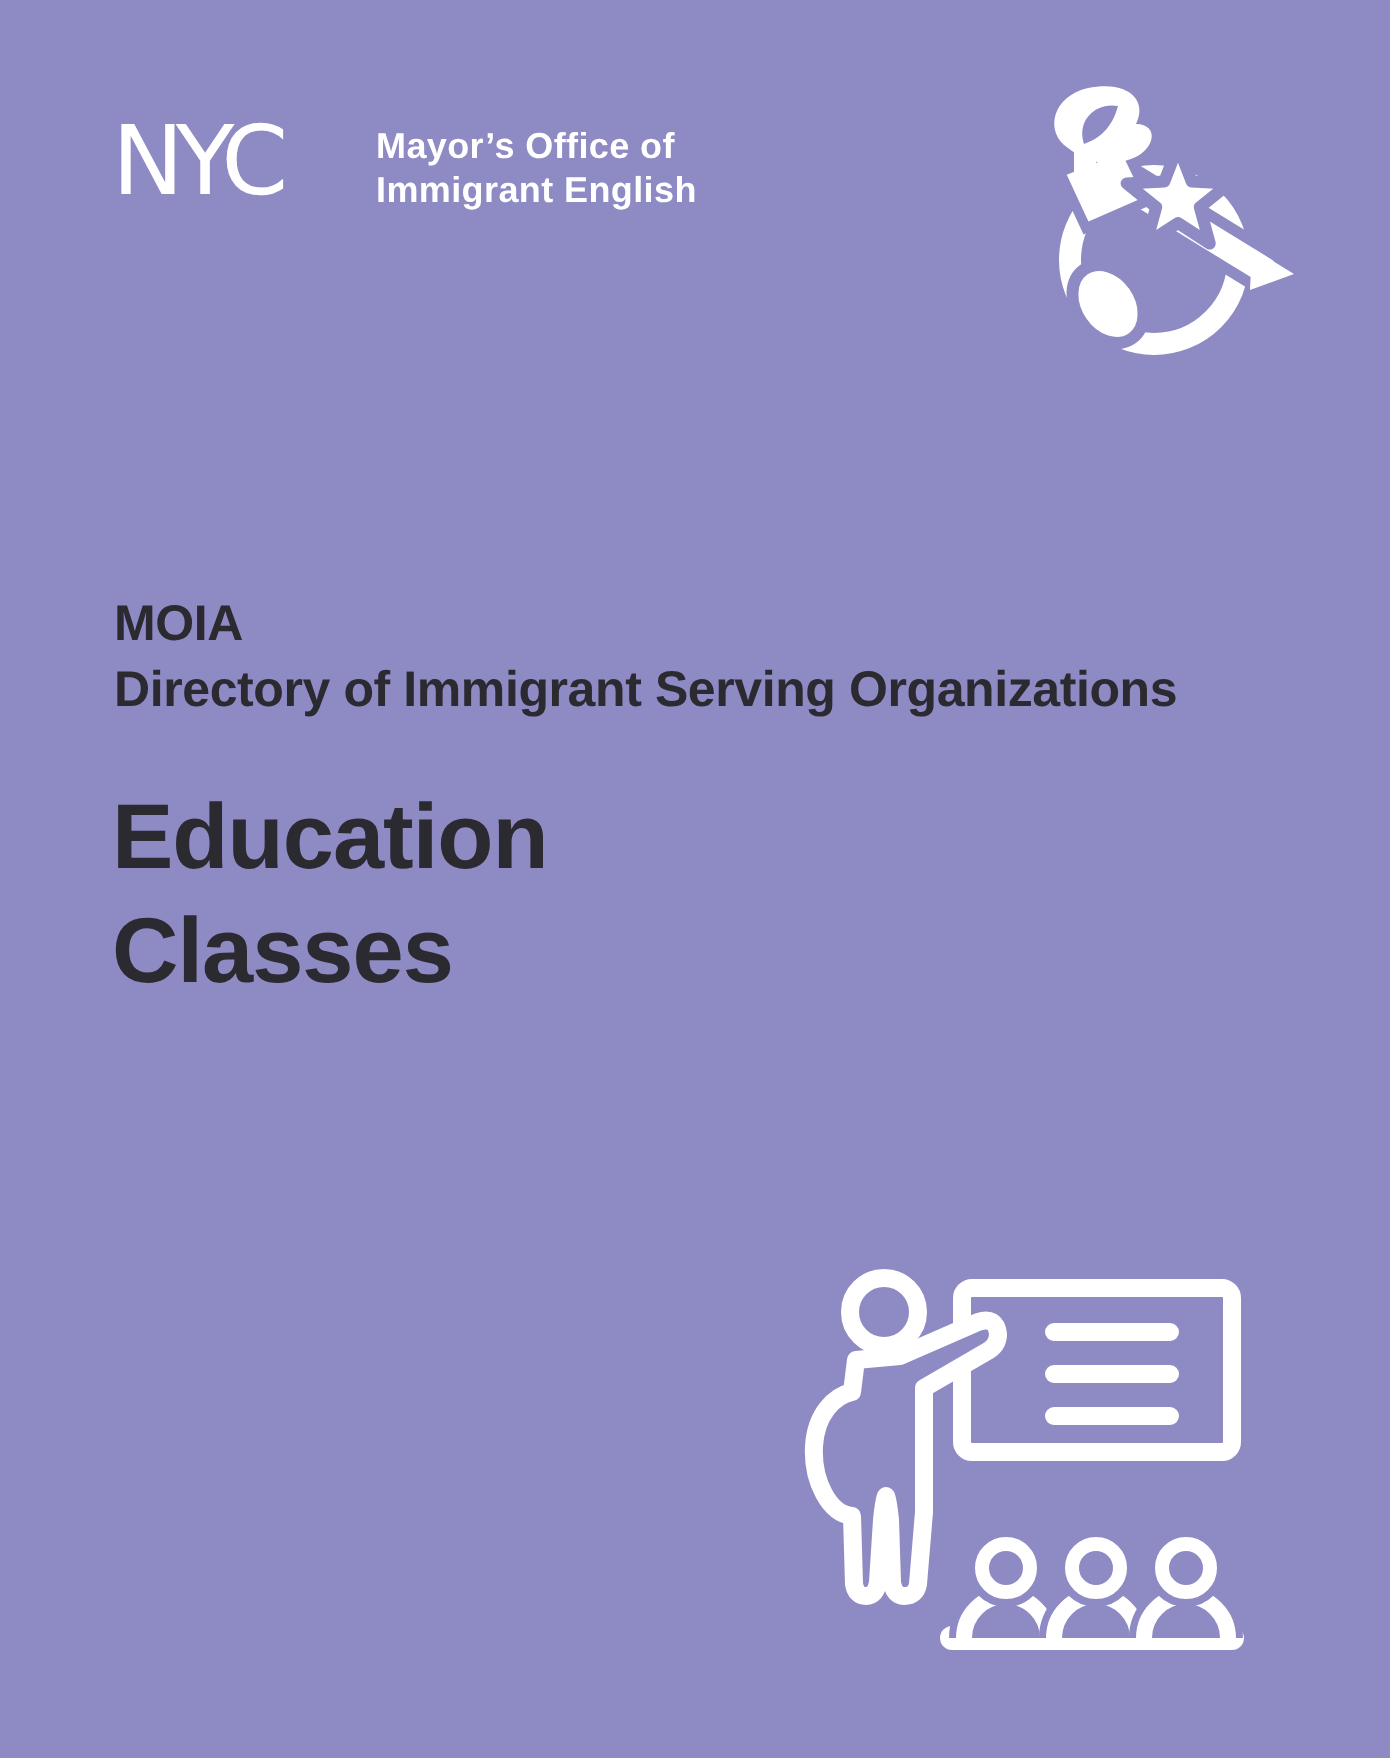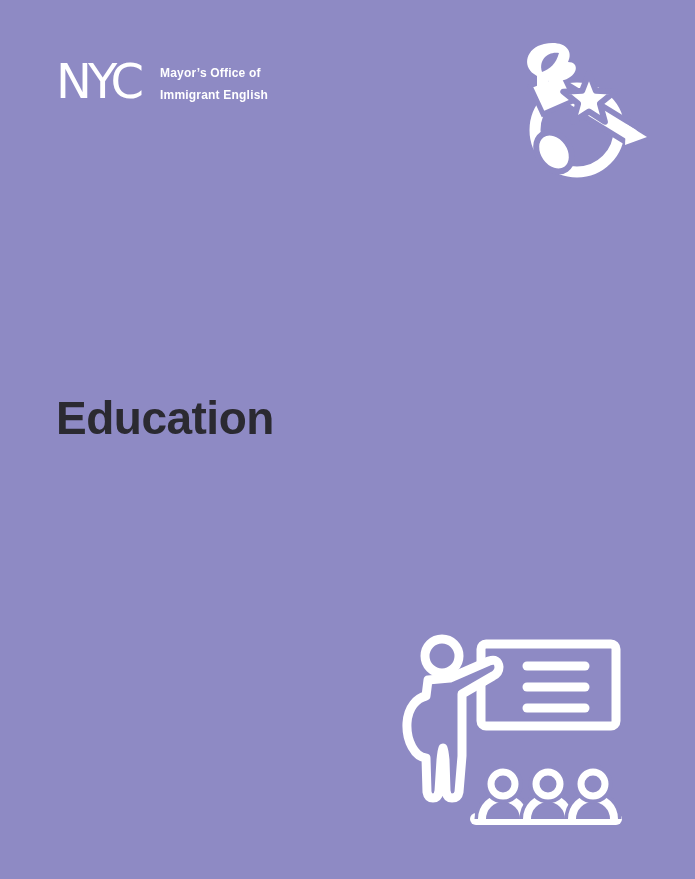--- a/index.html
+++ b/index.html
@@ -14,23 +14,23 @@
   .cover { position:absolute; inset:0; }
 
   
   .nyc-logo {
     position:absolute; left:56px; top:56px;
     font-family:"DejaVu Sans","Liberation Sans",sans-serif;
     font-weight:normal; font-size:48px; line-height:50px;
     letter-spacing:-4px; color:#ffffff;
   }
   .agency-name {
-    position:absolute; left:160px; top:63px;
+    position:absolute; left:188px; top:63px;
     color:#ffffff; font-weight:bold;
-    font-size:12px; line-height:21.5px; letter-spacing:0.2px;
+    font-size:18px; line-height:21.5px; letter-spacing:0.2px;
   }
   .torch-icon-box { position:absolute; left:514px; top:36px; width:140px; height:150px; }
 
   
   .subtitle {
     position:absolute; left:57px; top:296px;
     color:#2b2a31; font-weight:bold;
     font-size:25px; line-height:33px; letter-spacing:-0.2px;
   }
 
@@ -74,23 +74,28 @@
 
       <rect x="23" y="38" width="11" height="16" fill="#ffffff"></rect>
 
       <path d="M 20,38 C 8,30 12,12 30,8 C 50,4 60,14 54,26 C 66,26 64,40 50,44 C 38,48 28,44 20,38 Z" fill="#ffffff"></path>
       <path d="M 28,36 C 24,24 34,15 45,17 C 42,28 36,33 28,36 Z" fill="#8e8ac4"></path>
 
       <polygon points="75,37 81.8,54.7 100.7,55.7 85.9,67.6 90.9,85.8 75,75.5 59.1,85.8 64.1,67.6 49.3,55.7 68.2,54.7" fill="#ffffff" stroke="#8e8ac4" stroke-width="6" stroke-linejoin="round"></polygon>
     </svg>
   </div>
 
+  <div class="subtitle">
+    <div>MOIA</div>
+    <div>Directory of Immigrant Serving Organizations</div>
+  </div>
 
   <div class="page-title">
     <div>Education</div>
+    <div>Classes</div>
   </div>
 
   <div class="classroom-icon-box">
     <svg viewBox="0 0 280 245" aria-hidden="true">
 
       <g>
         <rect x="91" y="36" width="135" height="82" rx="5" fill="none" stroke="#ffffff" stroke-width="9"></rect>
         <line x1="137" y1="58" x2="195" y2="58" stroke="#ffffff" stroke-width="9" stroke-linecap="round"></line>
         <line x1="137" y1="79" x2="195" y2="79" stroke="#ffffff" stroke-width="9" stroke-linecap="round"></line>
         <line x1="137" y1="100" x2="195" y2="100" stroke="#ffffff" stroke-width="9" stroke-linecap="round"></line>

